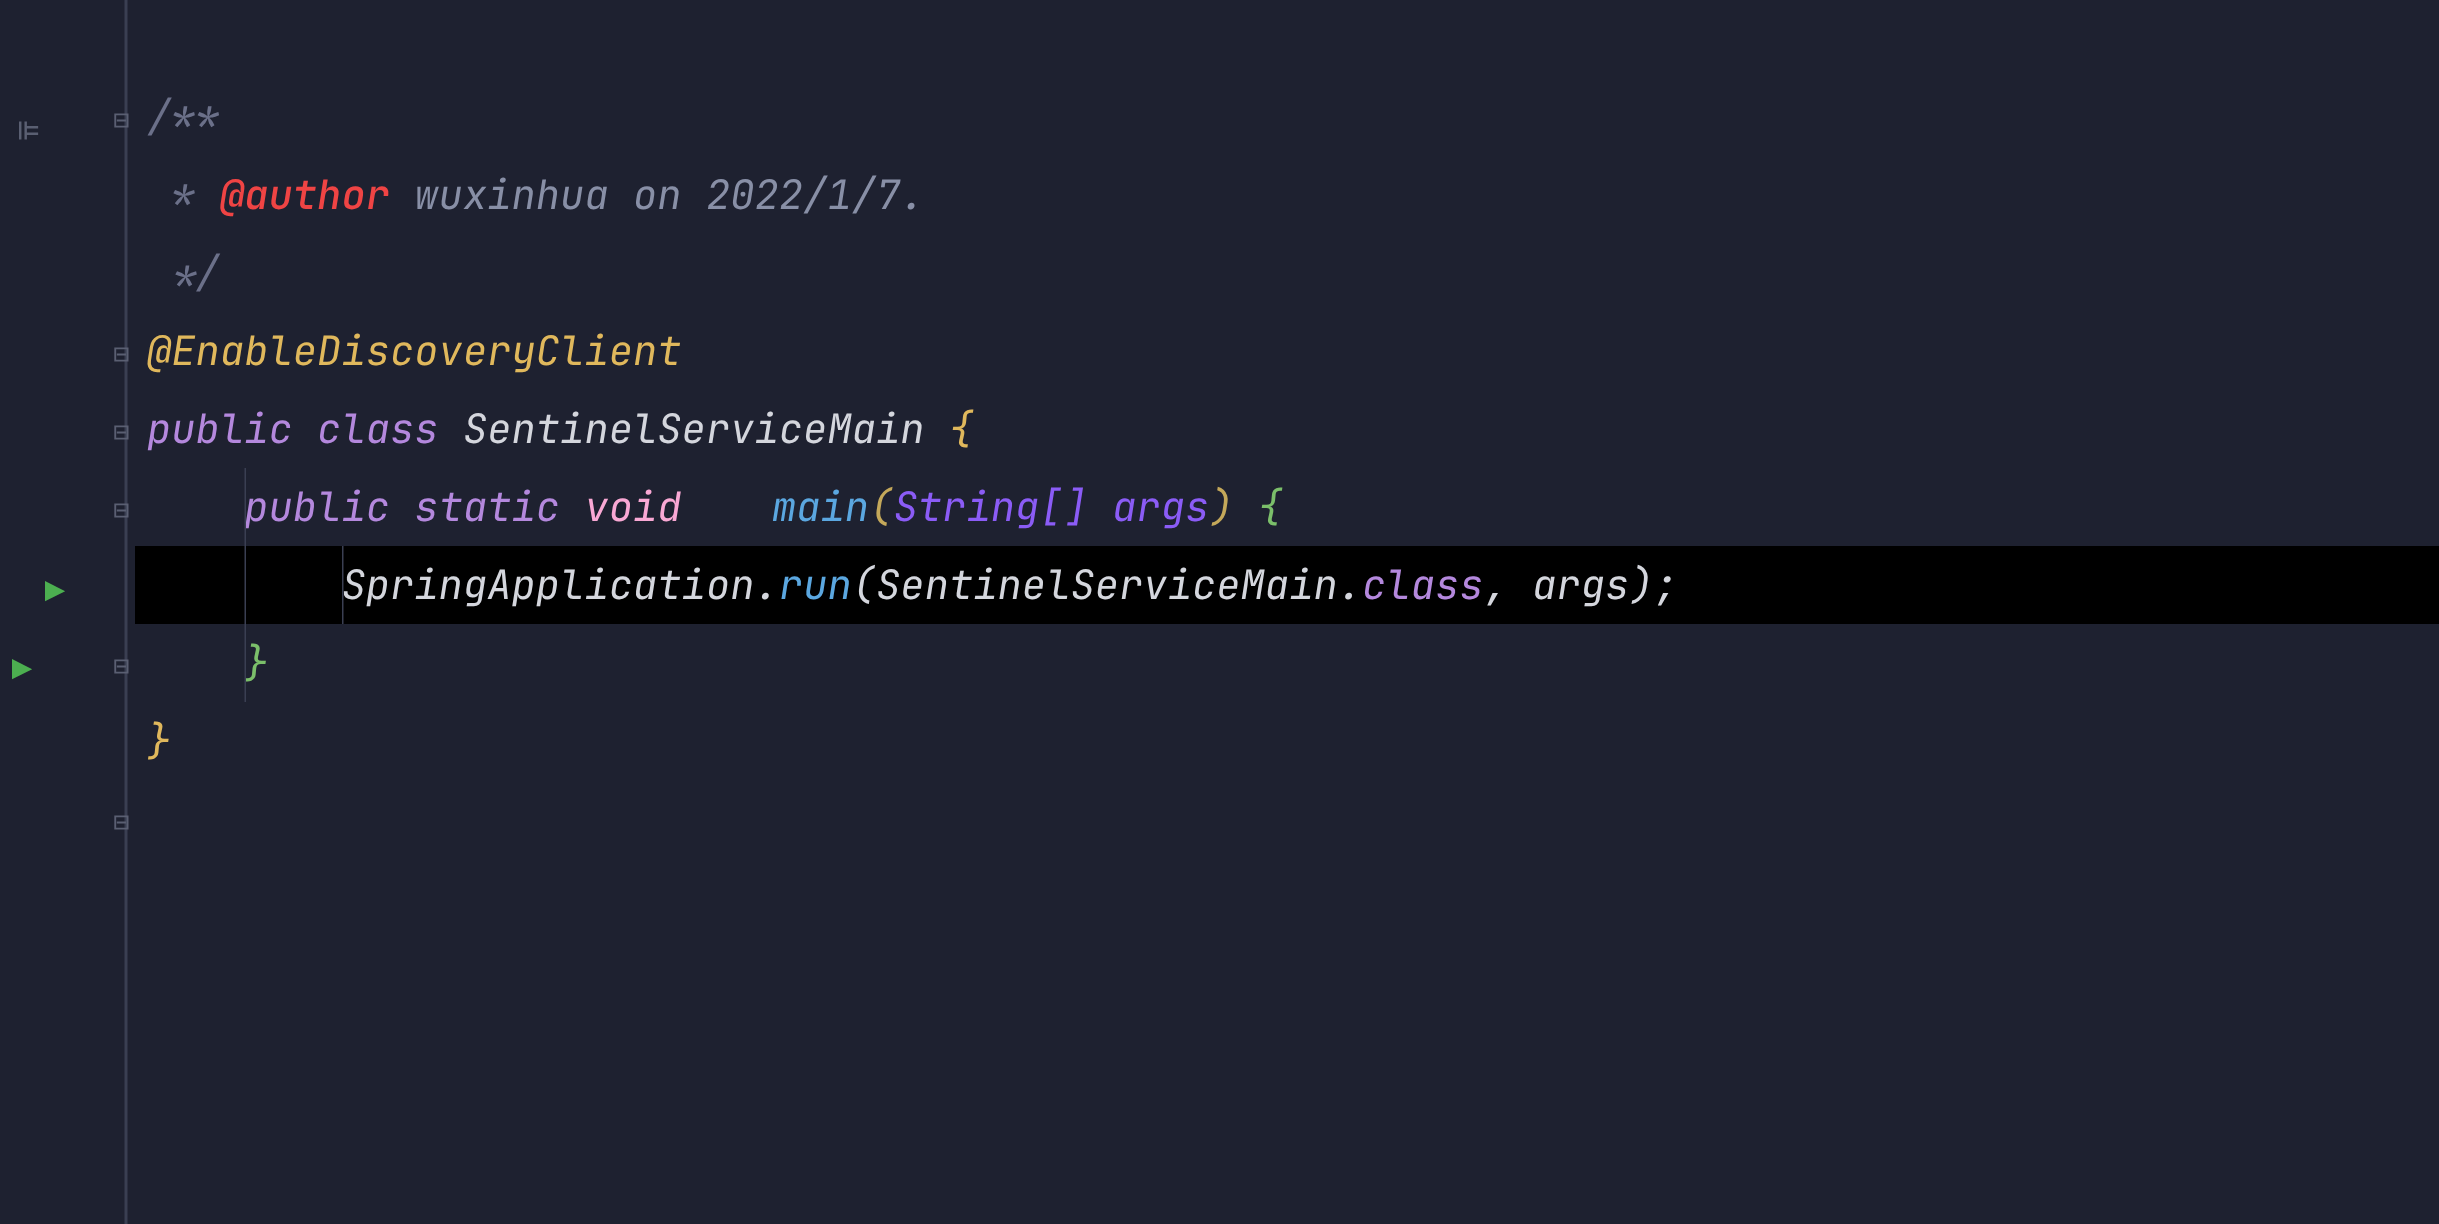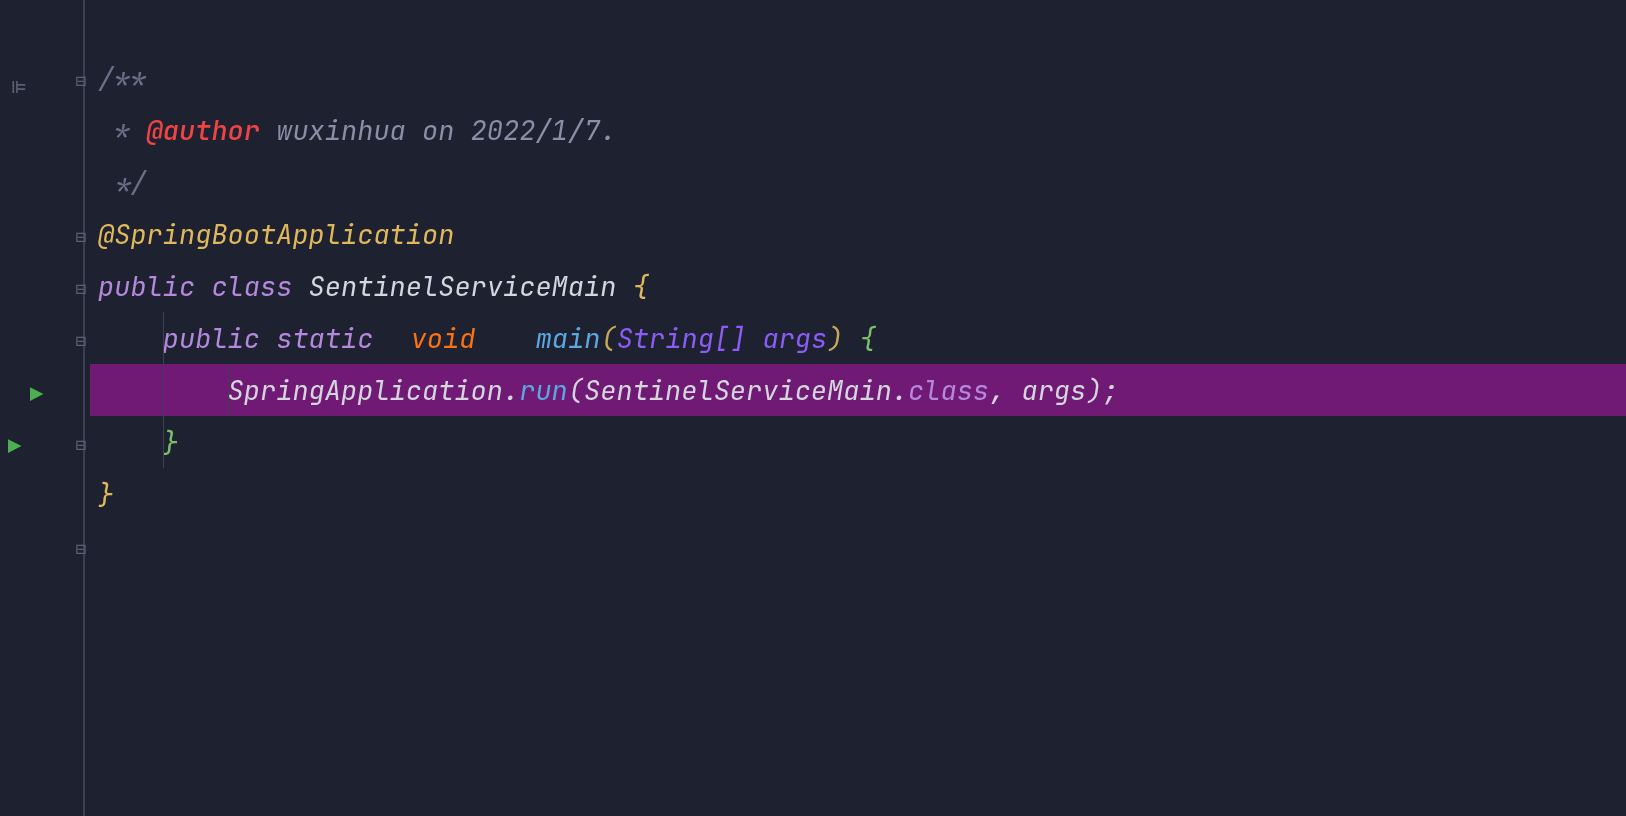--- a/index.html
+++ b/index.html
@@ -69,40 +69,40 @@
     position: relative;
   }
   .indent-guide {
     position: absolute;
     width: 1px;
     background: #3a3f52;
     top: 0;
     bottom: 0;
   }
   .highlighted-line {
-    background: #701a75;
+    background: #000000;
   }
   
   .c-comment   { color: #6b7089; }
   .c-tag       { color: #ef4444; font-weight: 500; }
   .c-desc-tag  { color: #b488dd; font-weight: 500; text-decoration: underline wavy #d08a3a; text-decoration-thickness: 2px; text-underline-offset: 6px;}
   .c-author    { color: #888fa6; }
   .c-ann       { color: #e0b85c; }
   .c-keyword   { color: #b488dd; }
   .c-class     { color: #d4d6dd; }
   .c-method    { color: #5ba7e0; margin-left: 44px; }
   .c-type      { color: #8b5cf6; }
   .c-param     { color: #c4a85a; }
   .c-brace     { color: #e0b85c; }
   .c-brace-g   { color: #7bbf6a; }
   .c-punct     { color: #d4d6dd; }
   .c-call      { color: #d4d6dd; }
   .c-run       { color: #5ba7e0; }
   .c-classref  { color: #b488dd; }
-  .c-void      { color: #f97316; margin-left: 21px; }
+  .c-void      { color: #f9a8d4; }
 </style>
 </head>
 <body>
 
 <div class="editor">
 
   <div class="gutter">
     <div class="gutter-line"></div>
 
     <div class="structure-icon" style="top:72px;">⊫</div>
@@ -122,21 +122,21 @@
 
     <div class="code-line"></div>
 
     <div class="code-line"><span class="c-comment">/**</span></div>
 
     <div class="code-line"><span class="c-comment"> * </span><span class="c-tag">@author</span><span class="c-author"> wuxinhua on 2022/1/7.</span></div>
 
 
     <div class="code-line"><span class="c-comment"> */</span></div>
 
-    <div class="code-line"><span class="c-ann">@SpringBootApplication</span></div>
+    <div class="code-line"><span class="c-ann">@EnableDiscoveryClient</span></div>
 
 
     <div class="code-line"><span class="c-keyword">public</span><span> </span><span class="c-keyword">class</span><span> </span><span class="c-class">SentinelServiceMain</span><span> </span><span class="c-brace">{</span></div>
 
     <div class="code-line"><span class="indent-guide" style="left:73px;"></span><span>    </span><span class="c-keyword">public</span><span> </span><span class="c-keyword">static</span><span> </span><span class="c-void">void</span><span> </span><span class="c-method">main</span><span class="c-param">(</span><span class="c-type">String[]</span><span> </span><span class="c-type">args</span><span class="c-param">)</span><span> </span><span class="c-brace-g">{</span></div>
 
     <div class="code-line highlighted-line"><span class="indent-guide" style="left:73px;"></span><span class="indent-guide" style="left:138px;"></span><span>        </span><span class="c-call">SpringApplication</span><span class="c-punct">.</span><span class="c-run">run</span><span class="c-punct">(</span><span class="c-call">SentinelServiceMain</span><span class="c-punct">.</span><span class="c-classref">class</span><span class="c-punct">, </span><span class="c-call">args</span><span class="c-punct">)</span><span class="c-punct">;</span></div>
 
     <div class="code-line"><span class="indent-guide" style="left:73px;"></span><span>    </span><span class="c-brace-g">}</span></div>
 

